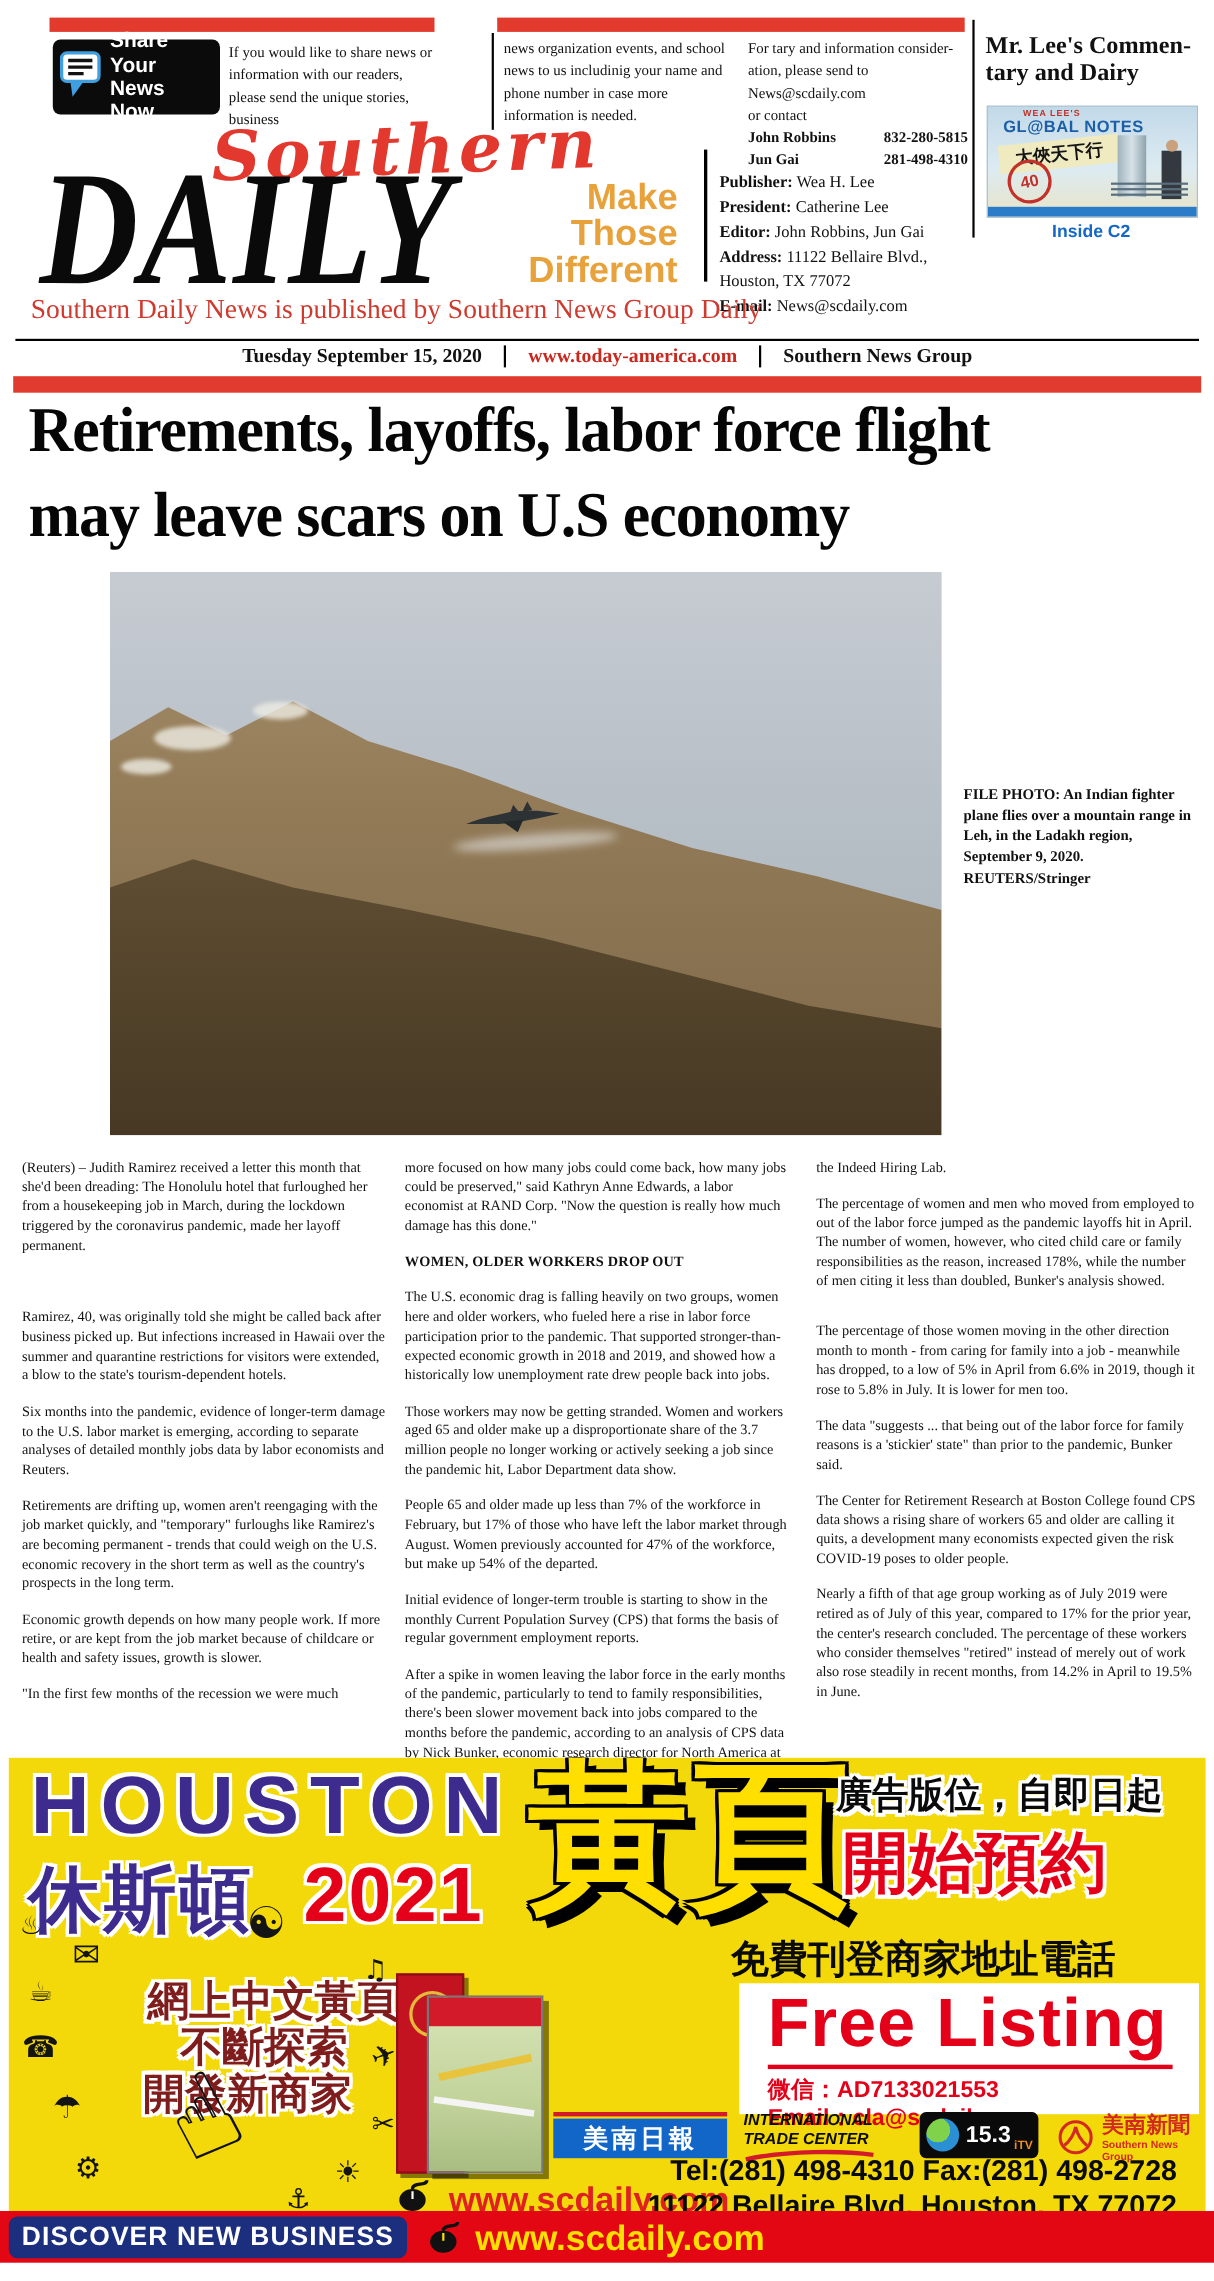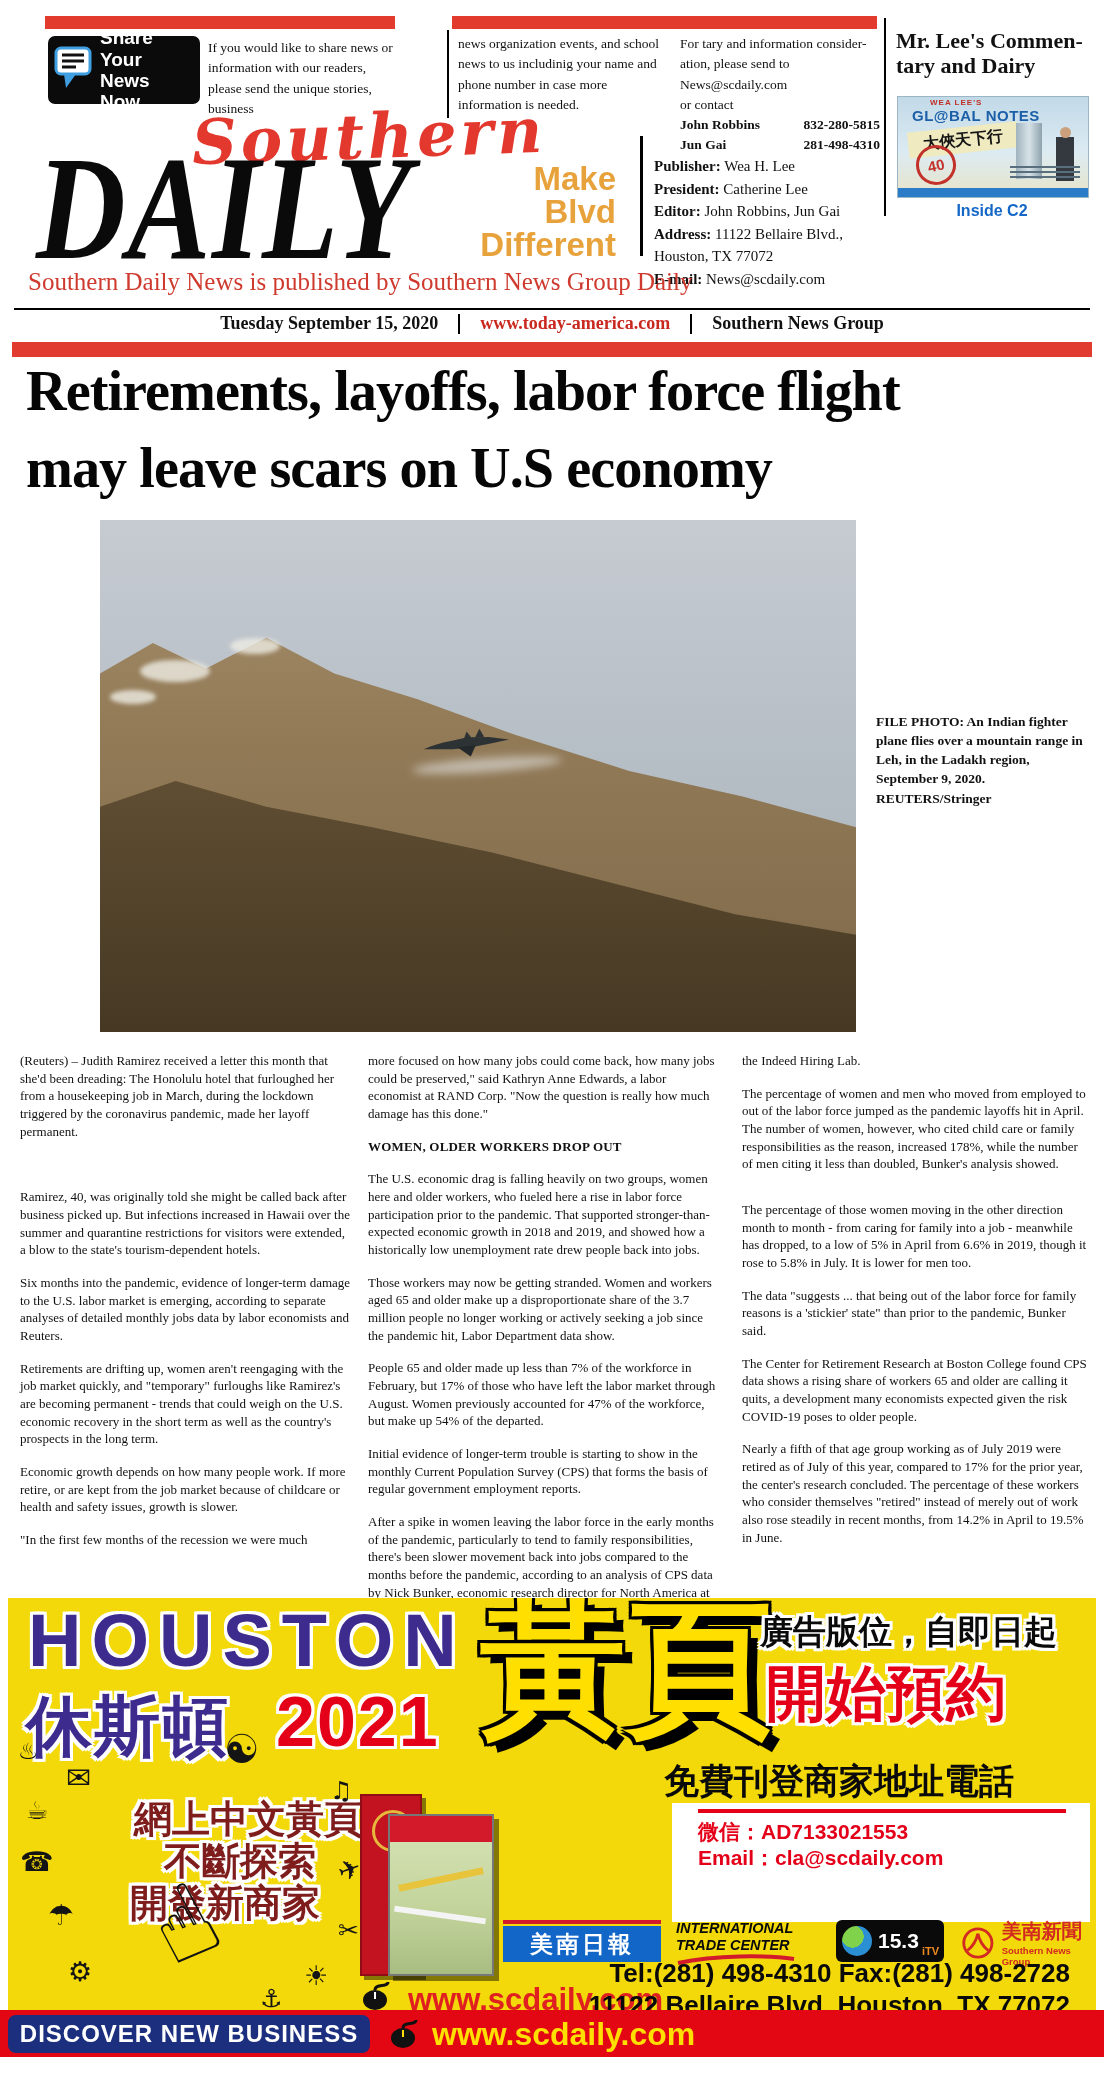--- a/index.html
+++ b/index.html
@@ -212,21 +212,21 @@
         <div></div>
       </div>
     <div class="bstrip"></div>
   </div>
   <div class="abs inside" style="left:897px;top:202px;width:190px;text-align:center;">Inside C2</div>
 
   <div class="script-title">Southern</div>
   <div class="daily">DAILY</div>
   <div class="tagline">
     <div>Make</div>
-    <div>Blvd</div>
+    <div>Those</div>
     <div>Different</div>
   </div>
   <div class="pub-divider"></div>
   <div class="pub-block">
     <div><b>Publisher:</b> <span>Wea H. Lee</span></div>
     <div><b>President:</b> <span>Catherine Lee</span></div>
     <div><b>Editor:</b> <span>John Robbins, Jun Gai</span></div>
     <div><b>Address:</b> <span>11122 Bellaire Blvd.,</span></div>
     <div><span>Houston, TX 77072</span></div>
     <div><b>E-mail:</b> <span>News@scdaily.com</span></div>
@@ -322,20 +322,21 @@
     <div class="book-back">
         <div class="gold"></div>
       </div>
     <div class="book-front">
       <div class="titleband"></div>
         <div class="roadband"></div>
         <div class="roadband2"></div>
     </div>
 
     <div class="freebox">
+      <div class="free-listing">Free Listing</div>
       <div class="free-rule"></div>
       <div class="free-contact">微信：AD7133021553</div>
       <div class="free-contact">Email：cla@scdaily.com</div>
     </div>
 
     <div class="logo-redline"></div>
     <div class="logo-scd">美南日報</div>
     <div class="logo-itc">
       <div>INTERNATIONAL</div>
       <div>TRADE CENTER</div>

